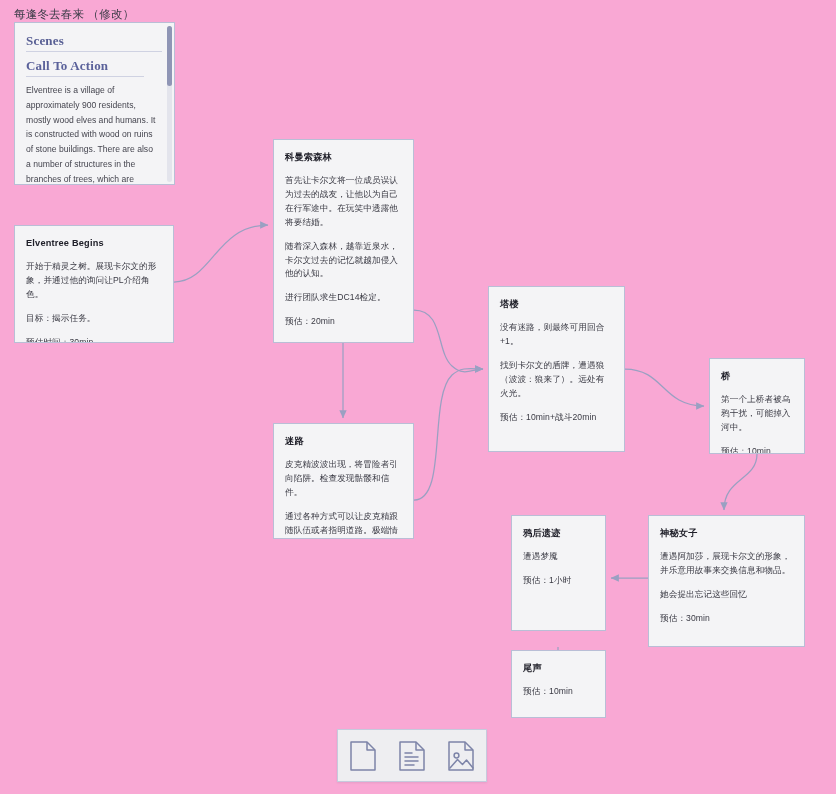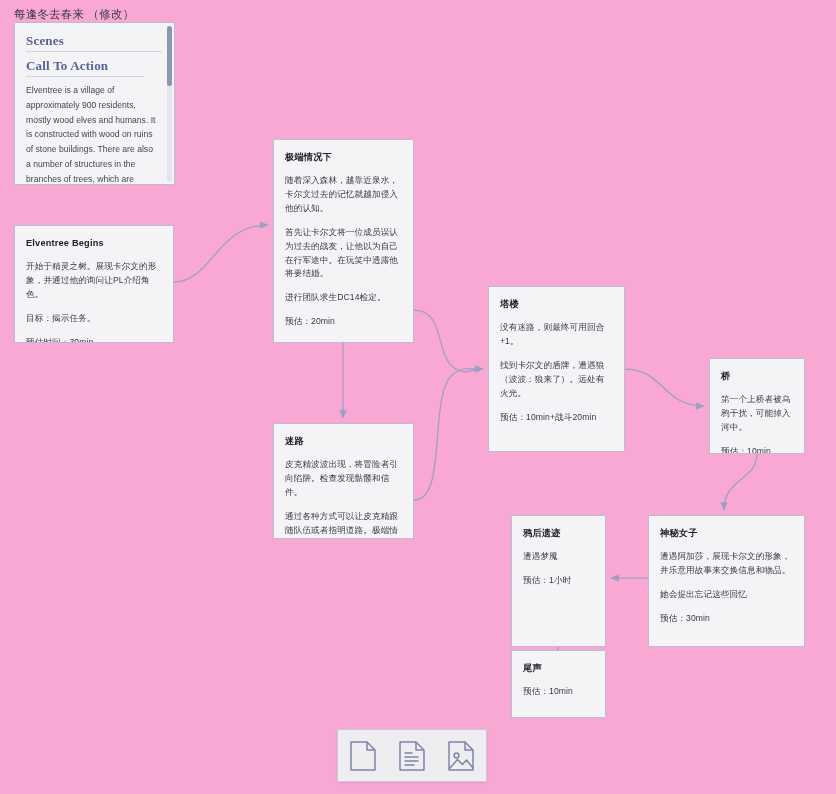--- a/index.html
+++ b/index.html
@@ -130,21 +130,21 @@
   }
   .node p:last-child { margin-bottom: 0; }
 
   
   #node-adventure { left: 14px;  top: 225px; width: 160px; height: 118px; }
   #node-forest    { left: 273px; top: 139px; width: 141px; height: 204px; }
   #node-lost      { left: 273px; top: 423px; width: 141px; height: 116px; }
   #node-tower     { left: 488px; top: 286px; width: 137px; height: 166px; }
   #node-bridge    { left: 709px; top: 358px; width: 96px;  height: 96px; }
   #node-woman     { left: 648px; top: 515px; width: 157px; height: 132px; }
-  #node-ruins     { left: 511px; top: 515px; width: 95px;  height: 132px; }
+  #node-ruins     { left: 511px; top: 515px; width: 95px;  height: 116px; }
   #node-epilogue  { left: 511px; top: 650px; width: 95px;  height: 68px; }
 
   
   .toolbar {
     position: absolute;
     left: 337px;
     top: 729px;
     width: 150px;
     height: 53px;
     background: #eeeef1;
@@ -211,23 +211,23 @@
   </div>
 
   <div class="node" id="node-adventure">
     <div class="n-title">Elventree Begins</div>
     <p>开始于精灵之树。展现卡尔文的形象，并通过他的询问让PL介绍角色。</p>
     <p>目标：揭示任务。</p>
     <p>预估时间：30min</p>
   </div>
 
   <div class="node" id="node-forest">
-    <div class="n-title">极端情况下</div>
+    <div class="n-title">科曼索森林</div>
+    <p>首先让卡尔文将一位成员误认为过去的战友，让他以为自己在行军途中。在玩笑中透露他将要结婚。</p>
     <p>随着深入森林，越靠近泉水，卡尔文过去的记忆就越加侵入他的认知。</p>
-    <p>首先让卡尔文将一位成员误认为过去的战友，让他以为自己在行军途中。在玩笑中透露他将要结婚。</p>
     <p>进行团队求生DC14检定。</p>
     <p>预估：20min</p>
   </div>
 
   <div class="node" id="node-lost">
     <div class="n-title">迷路</div>
     <p>皮克精波波出现，将冒险者引向陷阱。检查发现骷髅和信件。</p>
     <p>通过各种方式可以让皮克精跟随队伍或者指明道路。极端情况下，可以让卡尔文意识恍惚，提出要求。</p>
 
   </div>

